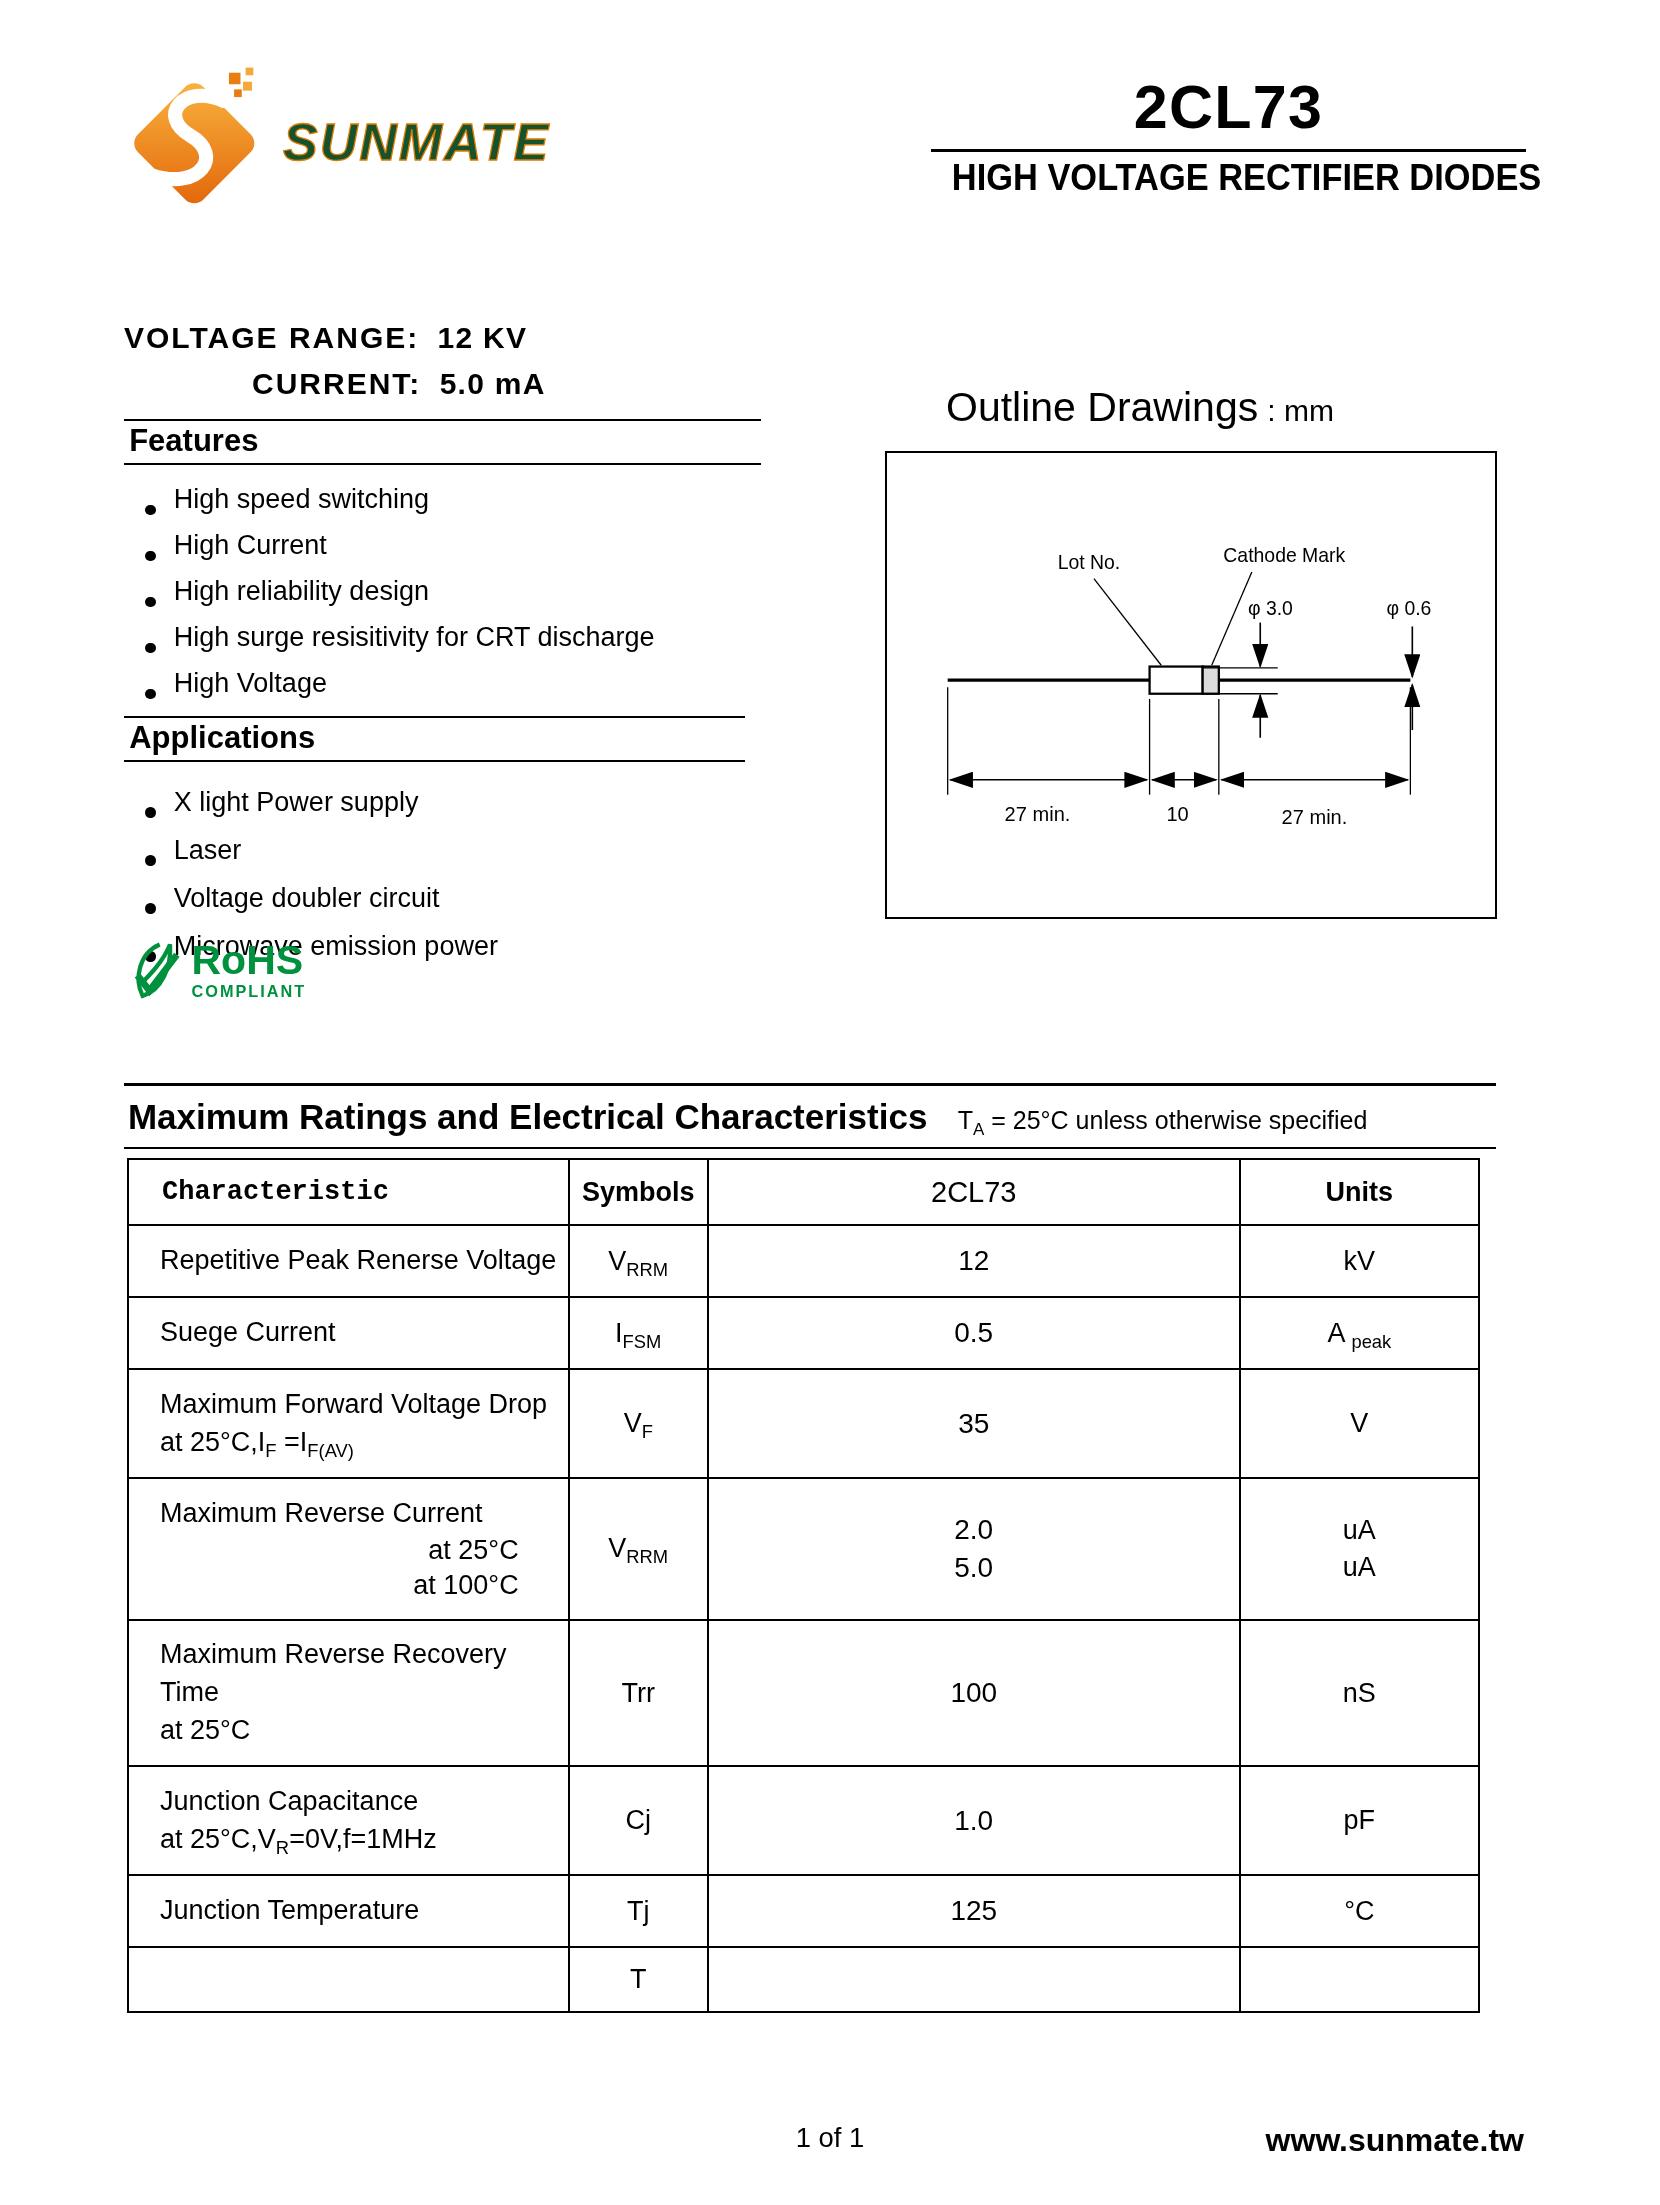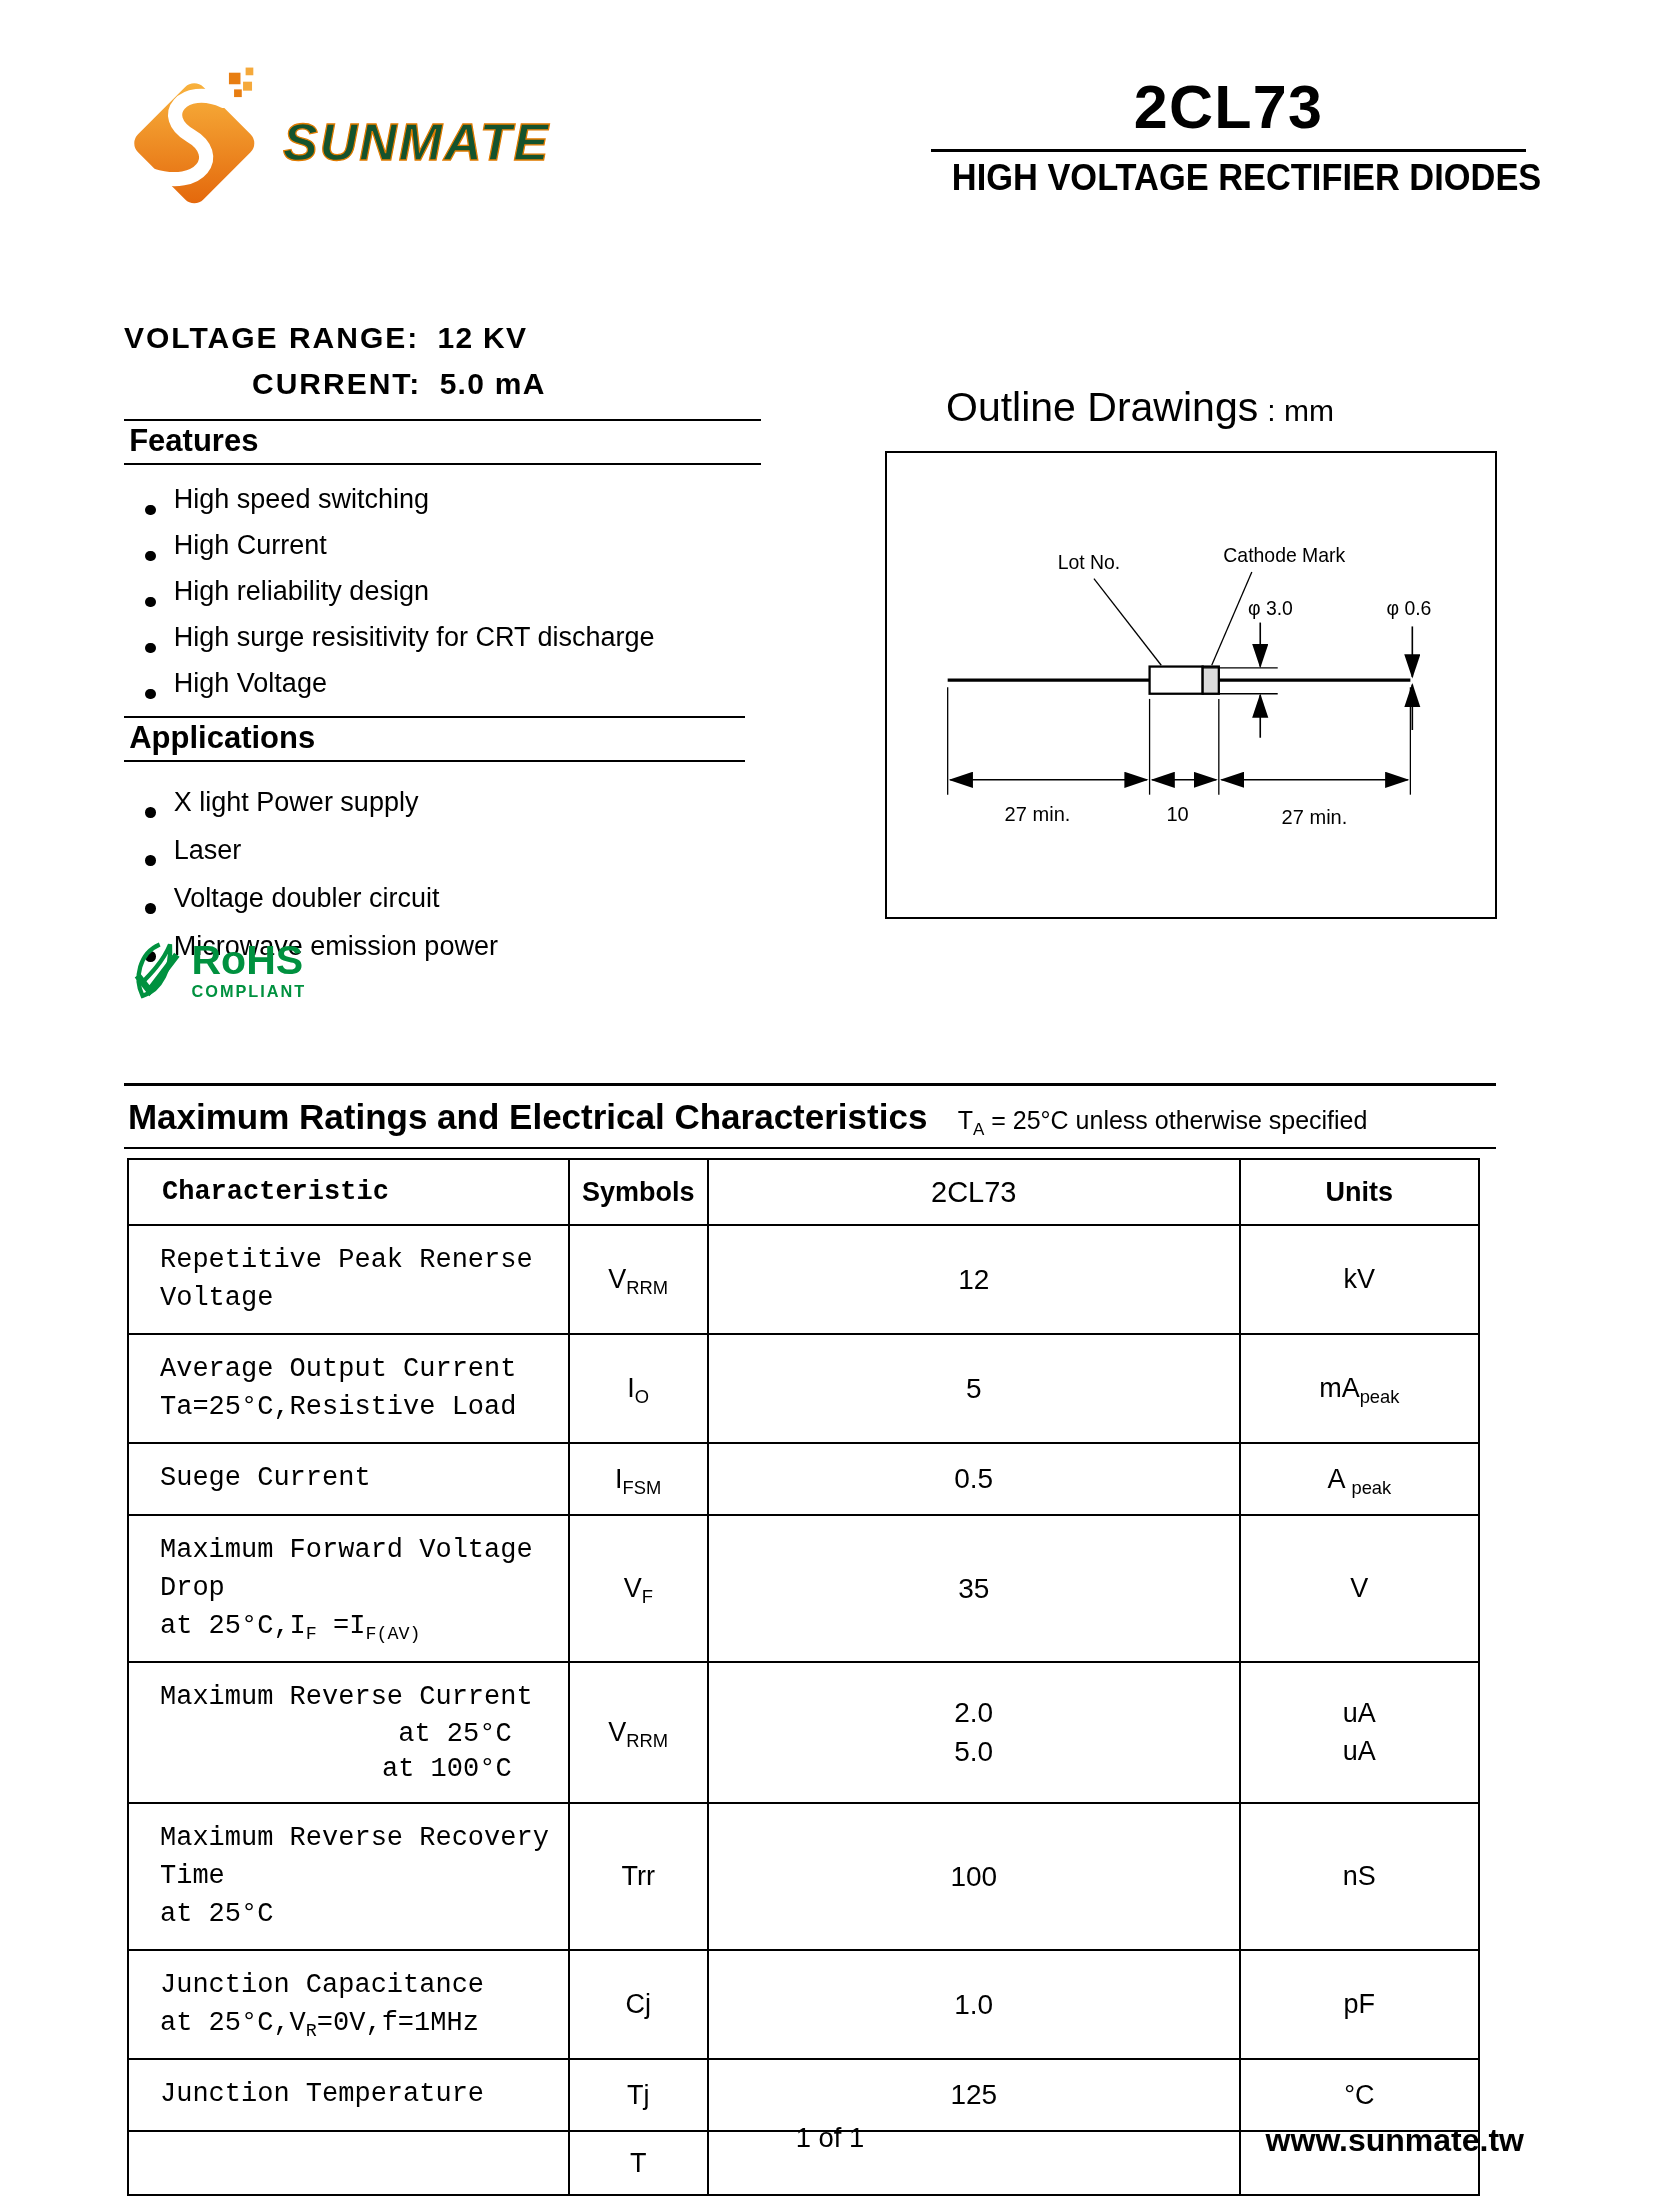--- a/index.html
+++ b/index.html
@@ -57,21 +57,21 @@
 
   
   .ratings-table { position:absolute; left:127px; top:1158px; width:1353px;
                    border-collapse:collapse; table-layout:fixed; }
   .ratings-table th, .ratings-table td { border:2px solid #000; font-size:27px; vertical-align:middle; padding:15.7px 0; }
   .ratings-table th { font-weight:bold; }
   col.w-char { width:440px; } col.w-sym { width:139px; } col.w-val { width:531px; } col.w-unit { width:239px; }
   th.c-char { text-align:left; padding-left:33px;font-family:Liberation Mono, monospace; }
   th.c-part { font-weight:normal; font-size:29px; text-align:center; }
   th.c-sym, th.c-unit { text-align:center; }
-  td.c-char { text-align:left; padding-left:31px; padding-right:14px;font-family:Liberation Mono, monospace; }
+  td.c-char { text-align:left; padding-left:31px; padding-right:7px; }
   td.c-sym, td.c-val, td.c-unit { text-align:center; }
   td.c-val { font-size:28px; }
   .char-line { line-height:1.4; }
   .char-line.right { text-align:right; padding-right:42px; line-height:1.3; }
   td.c-val div, td.c-unit div { padding:3.3px 0; }
   sub { font-size:68%; line-height:0; }
 
   
   .footer-page { position:absolute; left:0; right:0; bottom:51px; text-align:center; font-size:27.4px; }
   .footer-site { position:absolute; right:136px; bottom:46px; font-size:32px; font-weight:bold; }
@@ -255,33 +255,20 @@
           <td class="c-sym">V<sub>RRM</sub></td>
           <td class="c-val">
             <div>12</div>
           </td>
           <td class="c-unit">
             <div>kV</div>
           </td>
         </tr>
         <tr>
           <td class="c-char">
-            <div class="char-line">Average Output Current</div>
-            <div class="char-line">Ta=25°C,Resistive Load</div>
-          </td>
-          <td class="c-sym">I<sub>O</sub></td>
-          <td class="c-val">
-            <div>5</div>
-          </td>
-          <td class="c-unit">
-            <div>mA<sub>peak</sub></div>
-          </td>
-        </tr>
-        <tr>
-          <td class="c-char">
             <div class="char-line">Suege Current</div>
           </td>
           <td class="c-sym">I<sub>FSM</sub></td>
           <td class="c-val">
             <div>0.5</div>
           </td>
           <td class="c-unit">
             <div>A <sub>peak</sub></div>
           </td>
         </tr>

